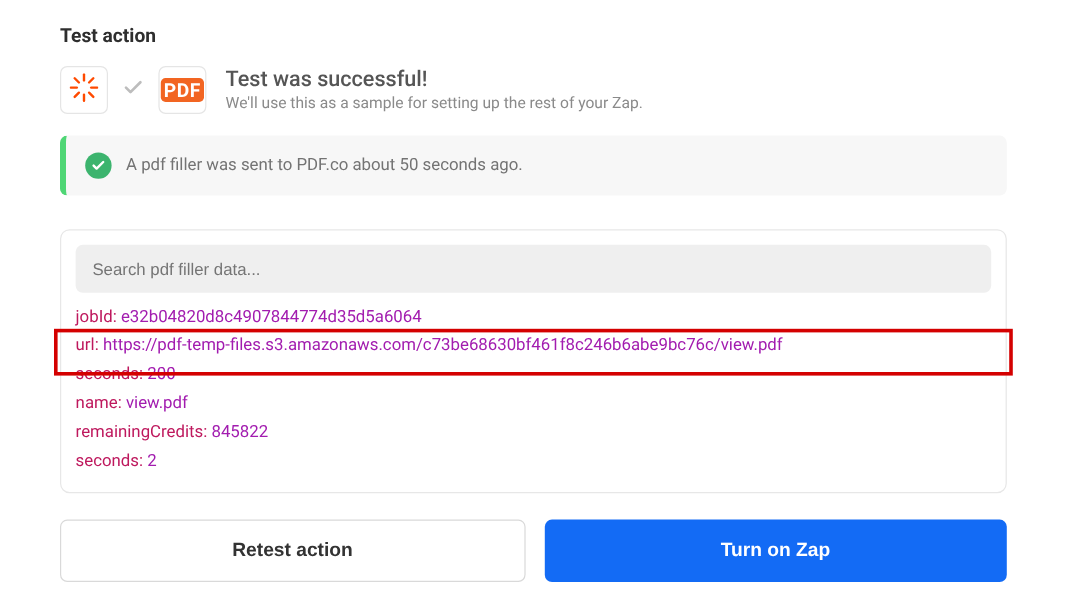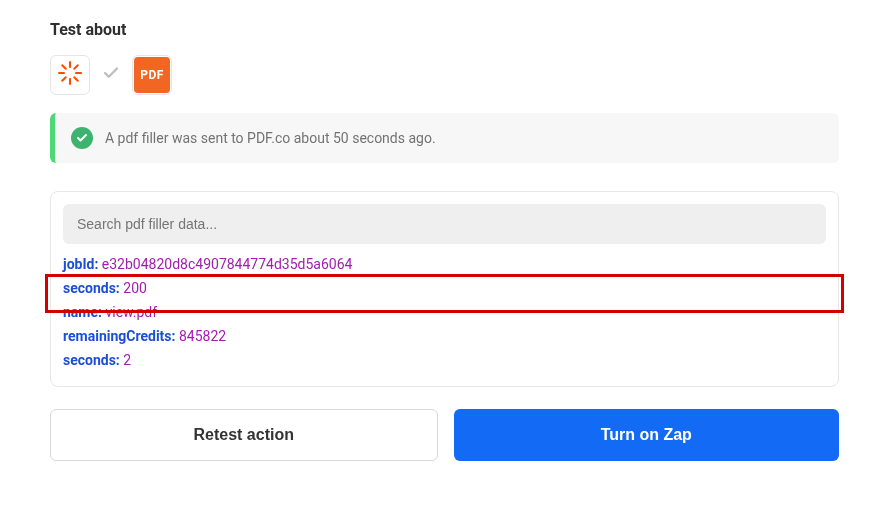--- a/index.html
+++ b/index.html
@@ -32,25 +32,25 @@
       justify-content: center;
       background: #fff;
     }
     .check-between {
       color: #bdbdbd;
       font-size: 18px;
       margin: 0 2px;
     }
     .pdf-badge {
       width: 36px;
-      height: 36px;
+      height: 20px;
       background: #f26522;
       color: #fff;
       font-weight: 700;
-      font-size: 12px;
+      font-size: 16px;
       display: flex;
       align-items: center;
       justify-content: center;
       border-radius: 4px;
       letter-spacing: 0.5px;
     }
     .title-stack {
       display: flex;
       flex-direction: column;
       margin-left: 6px;
@@ -109,21 +109,21 @@
     }
     .data-rows {
       padding: 0 12px 14px 12px;
       position: relative;
     }
     .row {
       font-size: 14px;
       padding: 4px 0;
       color: #555;
     }
-    .row-key { font-weight: 700; color: #1d4ed8; }
+    .row-key { font-weight: 400; color: #be185d; }
     .row-val { color: #a21caf; }
     .highlight-box {
       position: absolute;
       border: 3px solid #d40000;
       left: -6px;
       right: -6px;
       height: 39px;
       pointer-events: none;
     }
     .buttons {
@@ -146,21 +146,21 @@
       color: #333;
     }
     .btn-primary {
       background: #136bf5;
       color: #fff;
     }
   </style>
 </head>
 <body>
 
-<div class="section-title">Test about</div>
+<div class="section-title">Test action</div>
 
 <div class="header-row">
   <div class="app-box">
     <span>
       <svg width="24" height="24" viewBox="0 0 24 24">
         <g fill="#ff4a00">
           <rect x="11" y="0" width="2" height="7" rx="1"></rect>
           <rect x="11" y="17" width="2" height="7" rx="1"></rect>
           <rect x="0" y="11" width="7" height="2" rx="1"></rect>
           <rect x="17" y="11" width="7" height="2" rx="1"></rect>
@@ -173,36 +173,41 @@
     </span>
   </div>
   <span class="check-between">
     <svg width="18" height="18" viewBox="0 0 24 24" fill="none" stroke="#bdbdbd" stroke-width="3" stroke-linecap="round" stroke-linejoin="round">
         <polyline points="20 6 9 17 4 12"></polyline>
       </svg>
   </span>
   <div class="app-box">
     <div class="pdf-badge">PDF</div>
   </div>
+  <div class="title-stack">
+    <div class="title-main">Test was successful!</div>
+    <div class="title-sub">We'll use this as a sample for setting up the rest of your Zap.</div>
+  </div>
 </div>
 
 <div class="status-bar">
   <div class="green-circle">
     <svg viewBox="0 0 24 24" fill="none" stroke="#fff" stroke-width="4" stroke-linecap="round" stroke-linejoin="round">
         <polyline points="20 6 9 17 4 12"></polyline>
       </svg>
   </div>
   <div class="status-text">A pdf filler was sent to PDF.co about 50 seconds ago.</div>
 </div>
 
 <div class="data-panel">
   <input class="search-box" placeholder="Search pdf filler data..." style="">
   <div class="data-rows">
     <div class="highlight-box" style="top:22px;"></div>
     <div class="row"><span class="row-key">jobId:</span> <span class="row-val">e32b04820d8c4907844774d35d5a6064</span></div>
+    <div class="row"><span class="row-key">url:</span> <span class="row-val">https://pdf-temp-files.s3.amazonaws.com/c73be68630bf461f8c246b6abe9bc76c/view.pdf</span></div>
     <div class="row"><span class="row-key">seconds:</span> <span class="row-val">200</span></div>
     <div class="row"><span class="row-key">name:</span> <span class="row-val">view.pdf</span></div>
     <div class="row"><span class="row-key">remainingCredits:</span> <span class="row-val">845822</span></div>
     <div class="row"><span class="row-key">seconds:</span> <span class="row-val">2</span></div>
   </div>
 </div>
 
 <div class="buttons">
   <button class="btn btn-secondary">Retest action</button>
   <button class="btn btn-primary">Turn on Zap</button>

